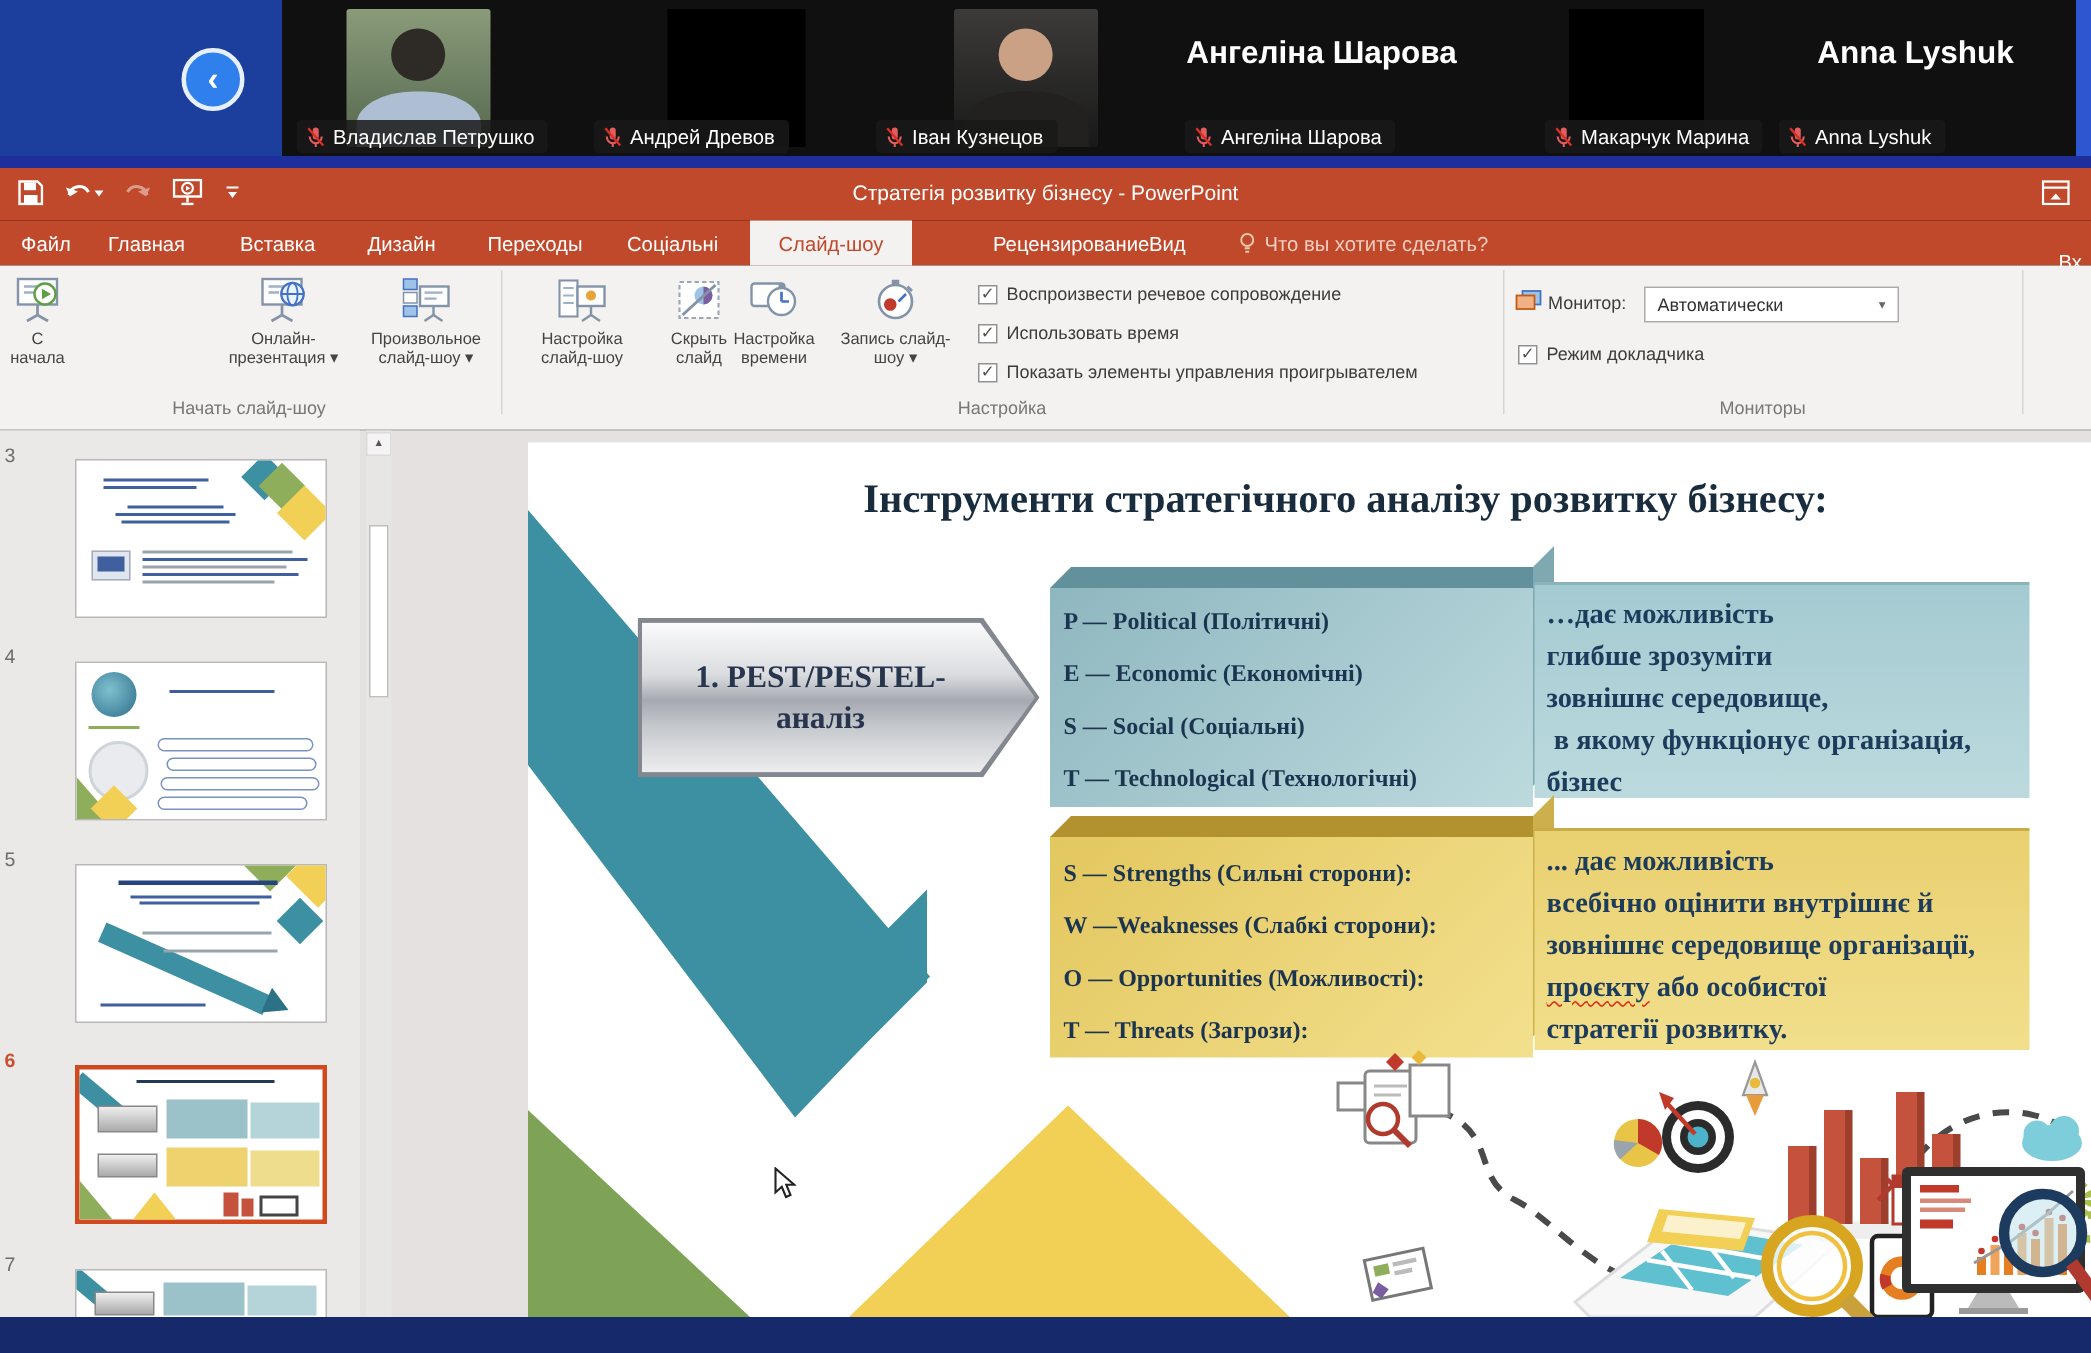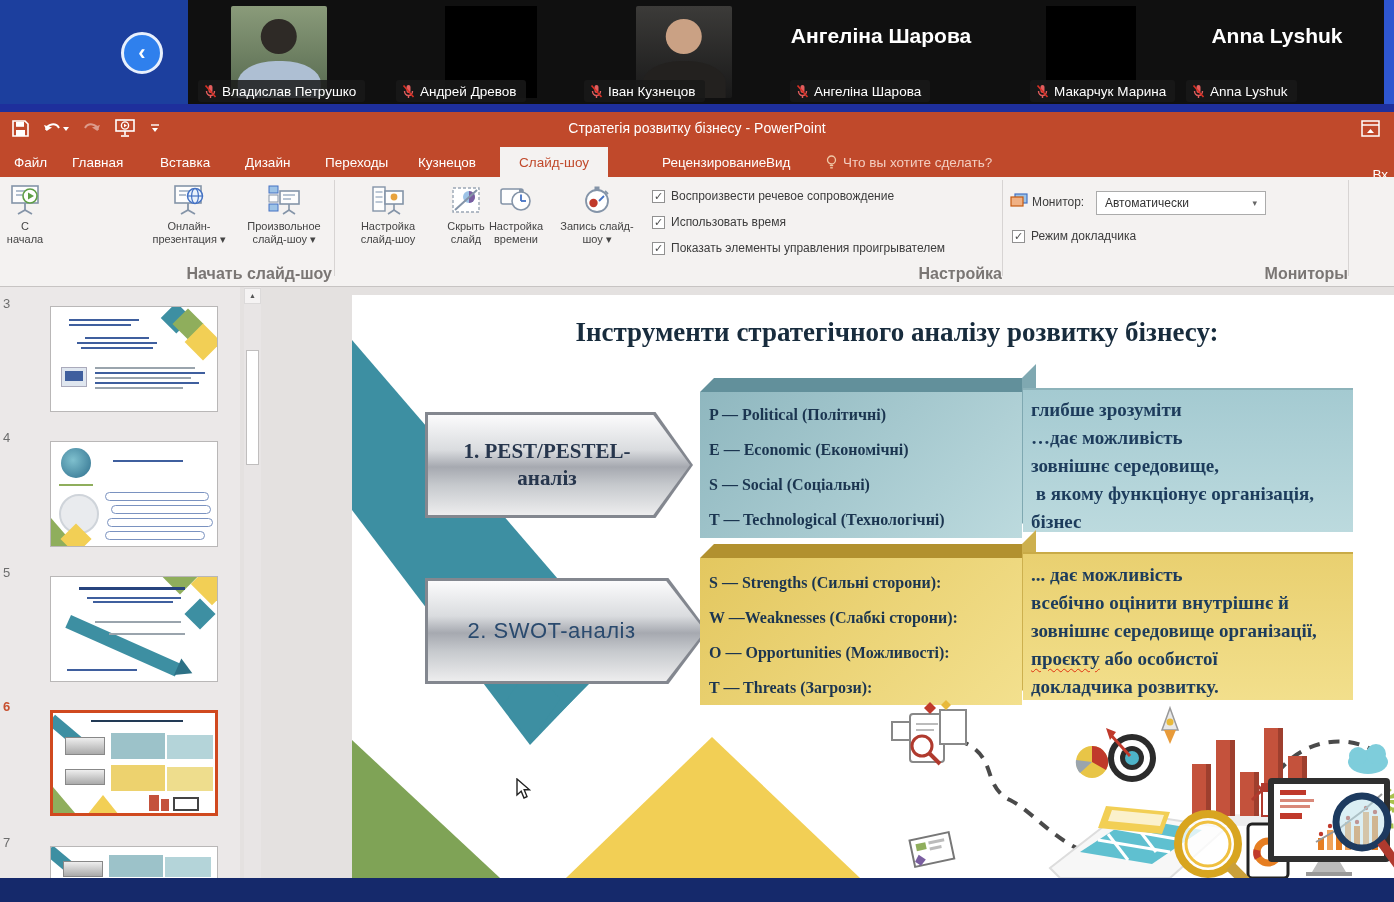--- a/index.html
+++ b/index.html
@@ -39,21 +39,21 @@
   .tab-selected { background:#f4f2f1; color:#c0492b; }
   #tellme { display:flex; align-items:center; gap:6px; color:#f3cdc0; }
   #signin-label { right:6px; top:20px; color:#fff; }
 
   
   #ribbon { left:0; top:177px; width:1394px; height:110px; background:#f4f2f1; border-bottom:1px solid #c7c4c3; }
   .rib-sep { top:3px; width:1px; height:96px; background:#d7d4d3; }
   .rib-btn { top:6px; display:flex; flex-direction:column; align-items:center; text-align:center;
     color:#444; font-size:11px; line-height:13px; cursor:pointer; }
   .rib-btn .ricon { width:34px; height:34px; margin-bottom:3px; }
-  .grp-label { top:88px; text-align:right; color:#7a7674; font-size:16px;font-weight:bold; }
+  .grp-label { top:88px; text-align:center; color:#7a7674; font-size:12px; }
   .cb-row { display:flex; align-items:center; gap:6px; font-size:12px; color:#3c3c3c; cursor:pointer; }
   .cb-box { width:13px; height:13px; background:#fff; border:1px solid #919191; color:#4f4f4f;
     font-size:11px; line-height:11px; text-align:center; }
   .dd { background:#fff; border:1px solid #ababab; height:24px; display:flex; align-items:center;
     justify-content:space-between; padding:0 8px; font-size:12px; color:#333; width:170px; cursor:pointer; }
 
   
   #workspace { left:0; top:287px; width:1394px; height:591px; background:#e4e1e0; }
   #thumb-panel { left:0; top:0; width:240px; height:591px; background:#ebe8e8; }
   .thumb-num { left:3px; font-size:13px; color:#6d6d6d; }
@@ -243,21 +243,21 @@
   <div class="tab abs" style="left:146px;">
       <span>Вставка</span>
     </div>
   <div class="tab abs" style="left:231px;">
       <span>Дизайн</span>
     </div>
   <div class="tab abs" style="left:311px;">
       <span>Переходы</span>
     </div>
   <div class="tab abs" style="left:404px;">
-      <span>Кузнецов</span>
+      <span>Соціальні</span>
     </div>
   <div class="tab tab-selected abs" style="left:500px;width:108px;justify-content:center;">
       <span>Слайд-шоу</span>
     </div>
   <div class="tab abs" style="left:648px;">
       <span>Рецензирование</span>
     </div>
   <div class="tab abs" style="left:752px;">
       <span>Вид</span>
     </div>
@@ -501,48 +501,43 @@
     <div class="box-top pest-top abs" style="left:348px;top:83px;width:322px;"></div>
     <div class="box-side pest-side abs" style="left:670px;top:83px;height:146px;"></div>
     <div class="box-face pest-face abs" style="left:348px;top:97px;width:322px;height:146px;padding:5px 0 0 9px;">
       <div class="serif-line box-line">P — Political (Політичні)</div>
       <div class="serif-line box-line">E — Economic (Економічні)</div>
       <div class="serif-line box-line">S — Social (Соціальні)</div>
       <div class="serif-line box-line">T — Technological (Технологічні)</div>
     </div>
 
     <div class="note-panel pest-note abs" style="left:671px;top:93px;width:330px;height:144px;padding:6px 0 0 8px;">
+      <div class="serif-line note-line">…дає можливість</div>
       <div class="serif-line note-line">глибше зрозуміти</div>
-      <div class="serif-line note-line">…дає можливість</div>
       <div class="serif-line note-line">зовнішнє середовище,</div>
       <div class="serif-line note-line"> в якому функціонує організація,</div>
       <div class="serif-line note-line">бізнес</div>
     </div>
 
-    <div class="arrow-outer abs" style="left:73px;top:283px;width:283px;height:106px;">
-      <div class="arrow-inner">
-        <div class="arrow-label-sans">2. SWOT-аналіз</div>
-      </div>
-    </div>
 
     <div class="box-top swot-top abs" style="left:348px;top:249px;width:322px;"></div>
     <div class="box-side swot-side abs" style="left:670px;top:249px;height:147px;"></div>
     <div class="box-face swot-face abs" style="left:348px;top:263px;width:322px;height:147px;padding:7px 0 0 9px;">
       <div class="serif-line box-line">S — Strengths (Сильні сторони):</div>
       <div class="serif-line box-line">W —Weaknesses (Слабкі сторони):</div>
       <div class="serif-line box-line">O — Opportunities (Можливості):</div>
       <div class="serif-line box-line">T — Threats (Загрози):</div>
     </div>
 
     <div class="note-panel swot-note abs" style="left:671px;top:257px;width:330px;height:148px;padding:7px 0 0 8px;">
       <div class="serif-line note-line">... дає можливість</div>
       <div class="serif-line note-line">всебічно оцінити внутрішнє й</div>
       <div class="serif-line note-line">зовнішнє середовище організації,</div>
       <div class="serif-line note-line"><span class="squiggle">проєкту</span><span> або особистої</span></div>
-      <div class="serif-line note-line">докладчика розвитку.</div>
+      <div class="serif-line note-line">стратегії розвитку.</div>
     </div>
 
     <svg class="abs" style="left:518px;top:405px;" width="524" height="178" viewBox="0 0 524 178">
       <path d="M88,40 C130,55 110,85 140,100 S200,165 262,158" fill="none" stroke="#4a4a4a" stroke-width="4" stroke-dasharray="11 9"></path>
       <path d="M408,72 C435,38 478,34 506,52" fill="none" stroke="#4a4a4a" stroke-width="4" stroke-dasharray="11 9"></path>
 
       <rect x="22" y="22" width="24" height="18" fill="#fff" stroke="#888" stroke-width="2"></rect>
       <rect x="40" y="14" width="34" height="48" rx="3" fill="#fff" stroke="#888" stroke-width="2"></rect>
       <rect x="70" y="10" width="26" height="34" fill="#fff" stroke="#888" stroke-width="2"></rect>
       <line x1="46" y1="24" x2="68" y2="24" stroke="#bbb" stroke-width="2"></line>

